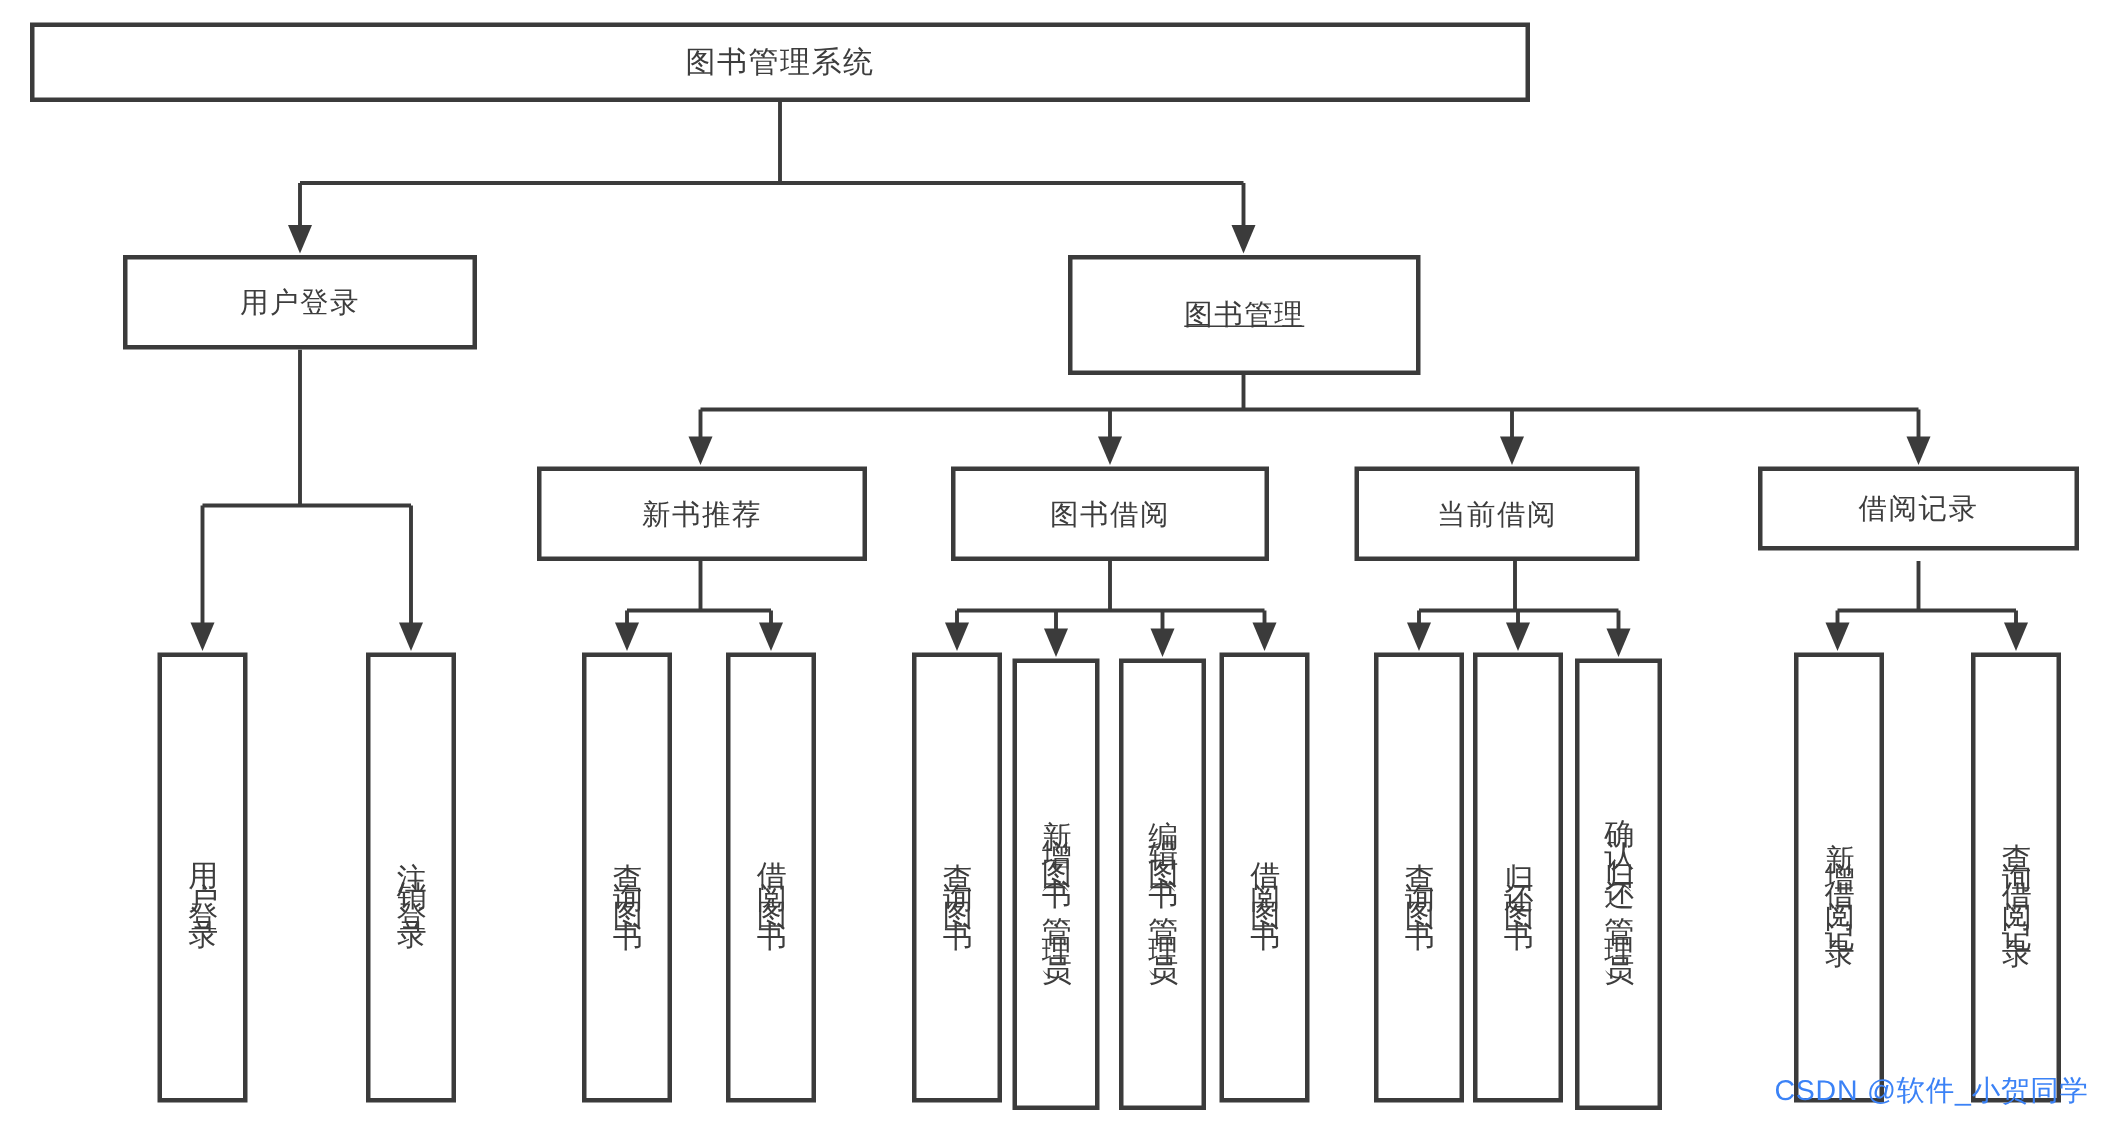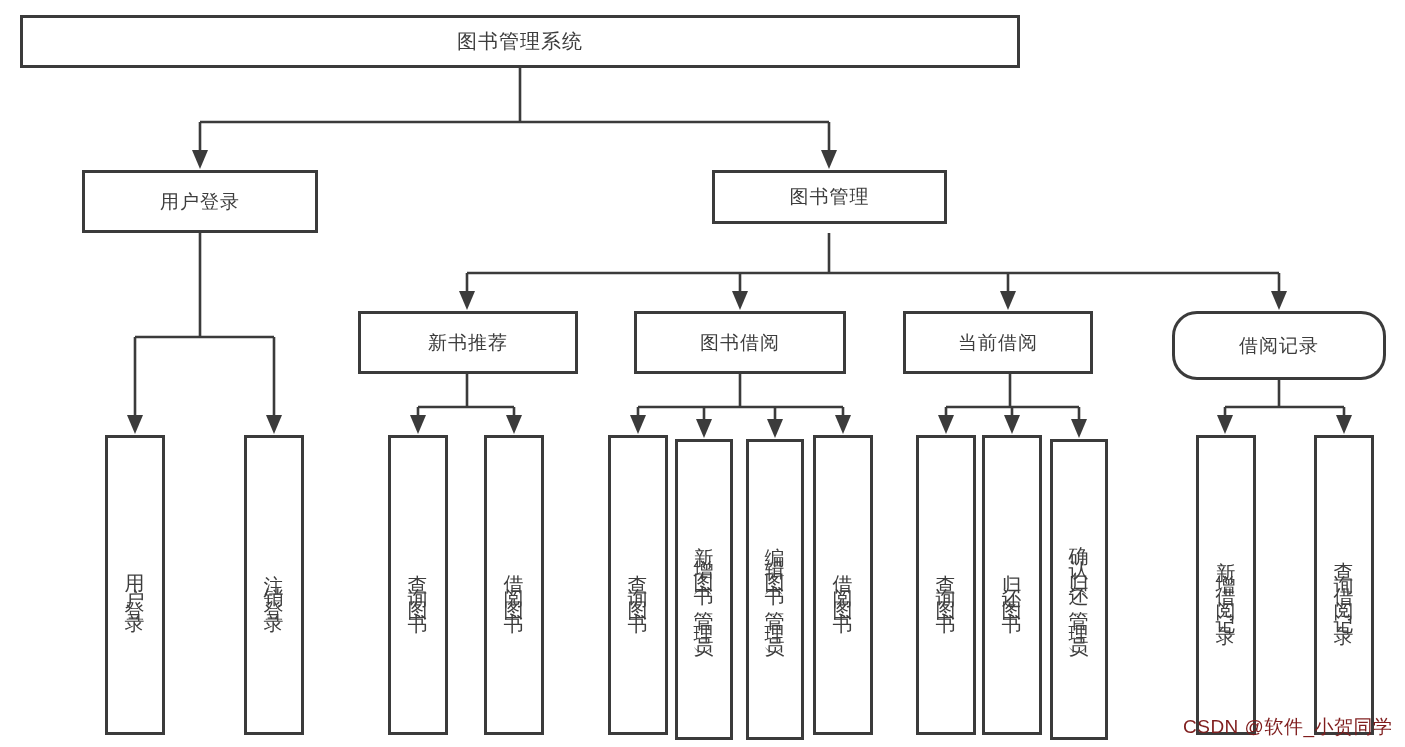--- a/index.html
+++ b/index.html
@@ -47,21 +47,21 @@
     letter-spacing: 13px;
     line-height: 1;
     color: #3d3d3d;
     white-space: nowrap;
   }
   #watermark {
     position: absolute;
     left: 1183px;
     top: 714px;
     font-size: 19px;
-    color: #7f1d1d;
+    color: #3b82f6;
     letter-spacing: 0.5px;
     white-space: nowrap;
     z-index: 10;
   }
 </style>
 </head>
 <body>
 
 <div id="stage">
 
@@ -141,34 +141,34 @@
     </g>
   </svg>
 
   <div class="node" style="left:20px; top:15px; width:1000px; height:53px;">
     <span class="h-label">图书管理系统</span>
   </div>
 
   <div class="node lvl" style="left:82px; top:170px; width:236px; height:63px;">
     <span class="h-label">用户登录</span>
   </div>
-  <div class="node lvl" style="left:712px; top:170px; width:235px; height:54px;">
+  <div class="node lvl" style="left:712px; top:170px; width:235px; height:80px;text-decoration:underline;">
     <span class="h-label">图书管理</span>
   </div>
 
   <div class="node lvl" style="left:634px; top:311px; width:212px; height:63px;">
     <span class="h-label">图书借阅</span>
   </div>
   <div class="node lvl" style="left:358px; top:311px; width:220px; height:63px;">
     <span class="h-label">新书推荐</span>
   </div>
   <div class="node lvl" style="left:903px; top:311px; width:190px; height:63px;">
     <span class="h-label">当前借阅</span>
   </div>
-  <div class="node lvl" style="left:1172px; top:311px; width:214px; height:69px;border-radius:25px;">
+  <div class="node lvl" style="left:1172px; top:311px; width:214px; height:56px;">
     <span class="h-label">借阅记录</span>
   </div>
 
   <div class="node" style="left:105px; top:435px; width:60px; height:300px;">
     <span class="v-label">用户登录</span>
   </div>
   <div class="node" style="left:244px; top:435px; width:60px; height:300px;">
     <span class="v-label">注销登录</span>
   </div>
 

